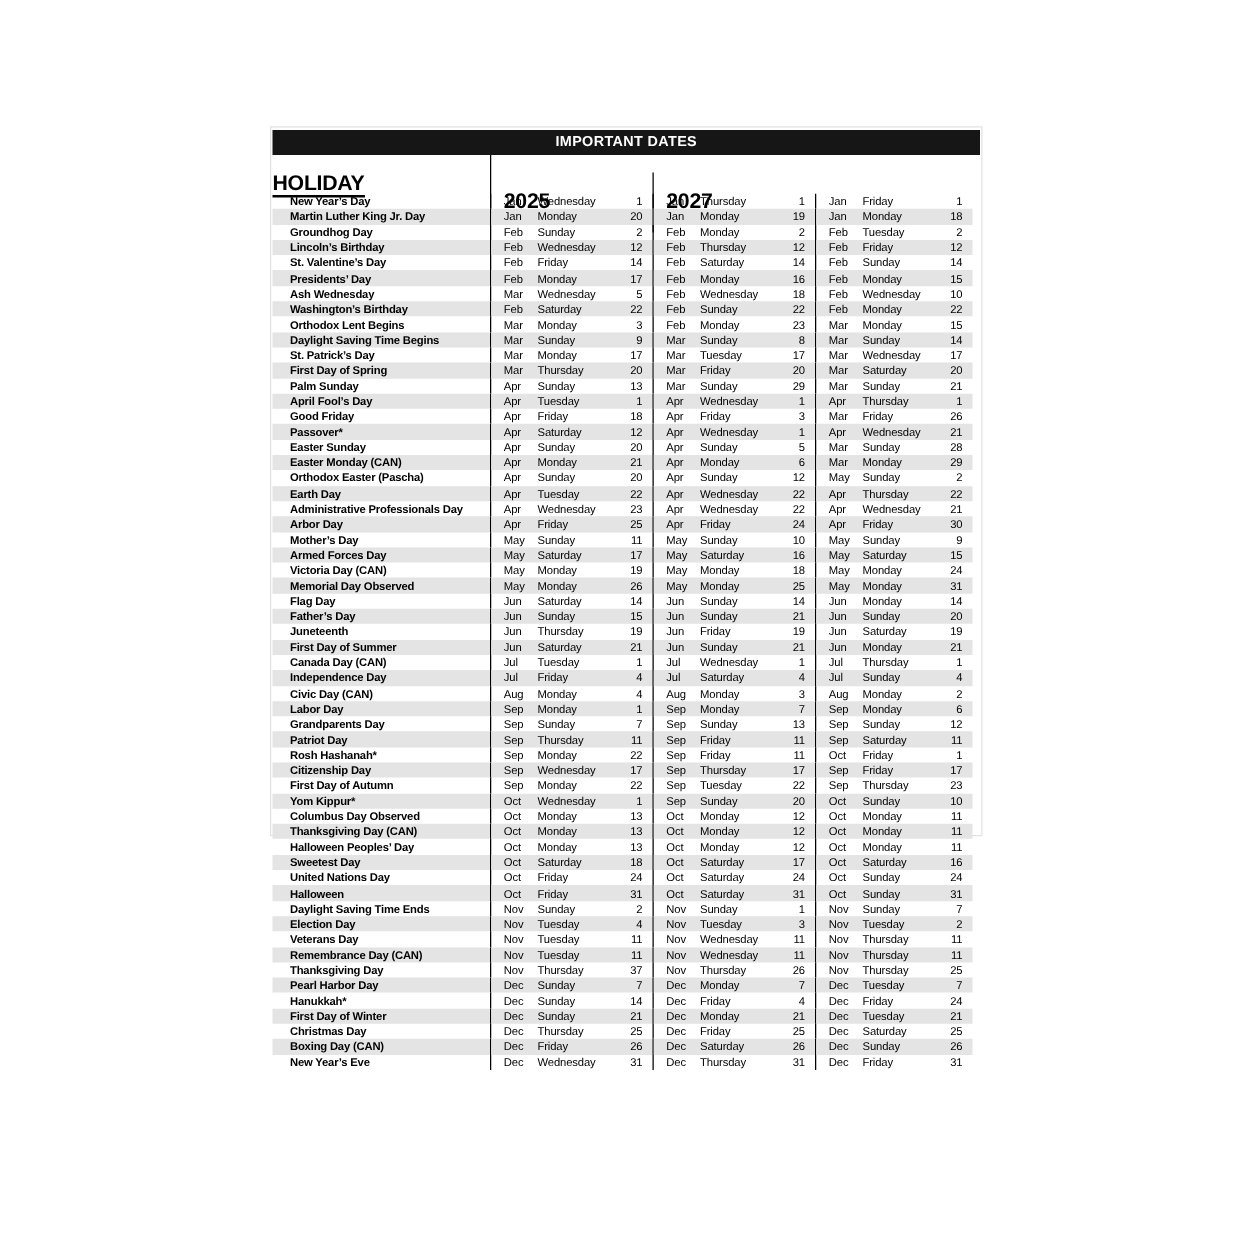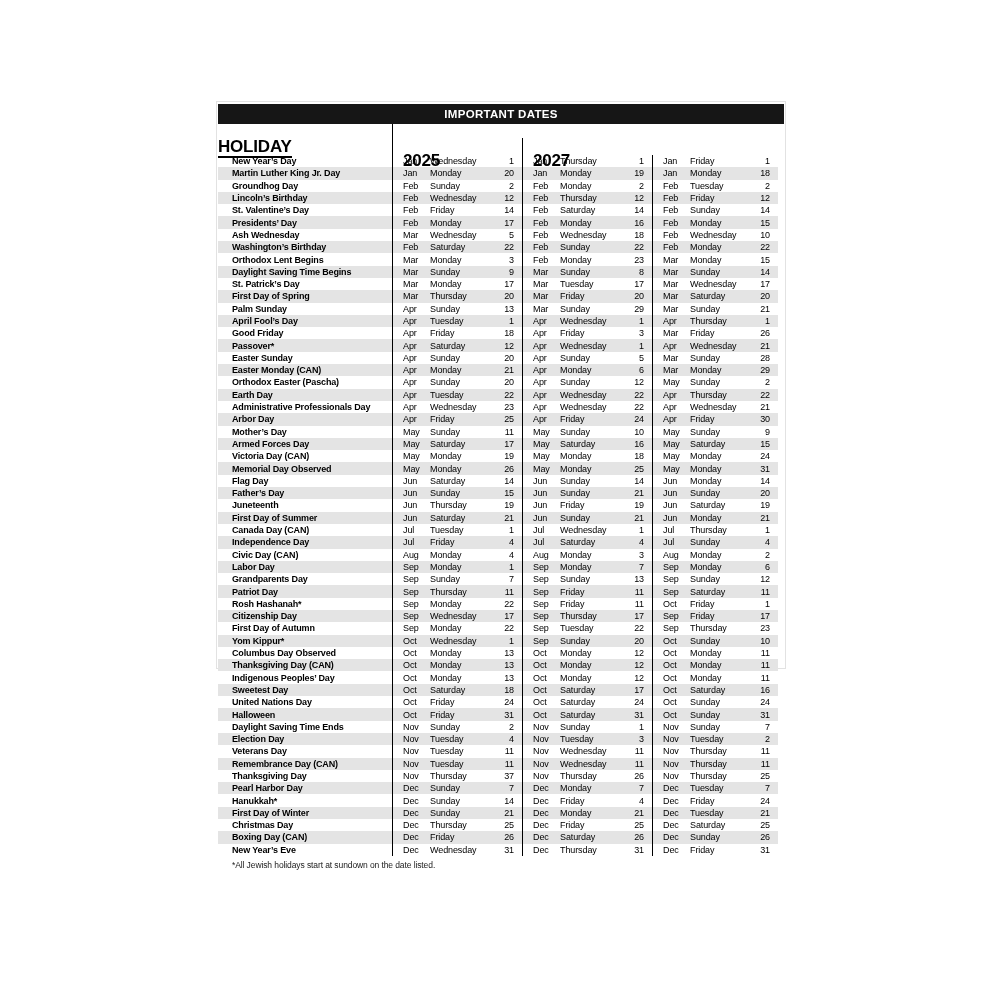--- a/index.html
+++ b/index.html
@@ -855,21 +855,21 @@
           <span class="num">12</span>
         </div>
         <div class="cell c4 datecell">
           <span class="mon">Oct</span>
           <span class="wday">Monday</span>
           <span class="num">11</span>
         </div>
         <div class="cell"></div>
       </div>
       <div class="row">
-        <div class="cell c1">Indigenous Peoples’ Day</div>
+        <div class="cell c1">Halloween Peoples’ Day</div>
         <div class="cell c2 datecell">
           <span class="mon">Oct</span>
           <span class="wday">Monday</span>
           <span class="num">13</span>
         </div>
         <div class="cell c3 datecell">
           <span class="mon">Oct</span>
           <span class="wday">Monday</span>
           <span class="num">12</span>
         </div>
@@ -1140,14 +1140,13 @@
           <span class="num">31</span>
         </div>
         <div class="cell c4 datecell">
           <span class="mon">Dec</span>
           <span class="wday">Friday</span>
           <span class="num">31</span>
         </div>
         <div class="cell"></div>
       </div>
     </div>
-  <div class="footnote">*All Jewish holidays start at sundown on the date listed.</div>
 </div>
 
 </body></html>

